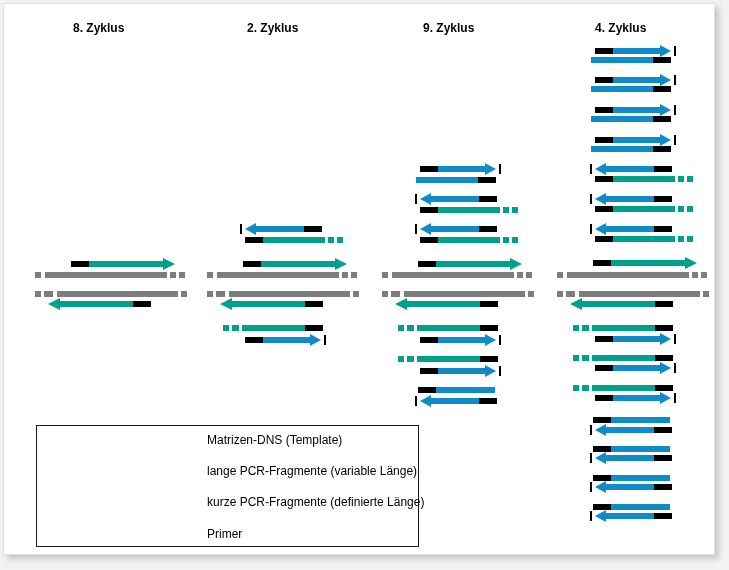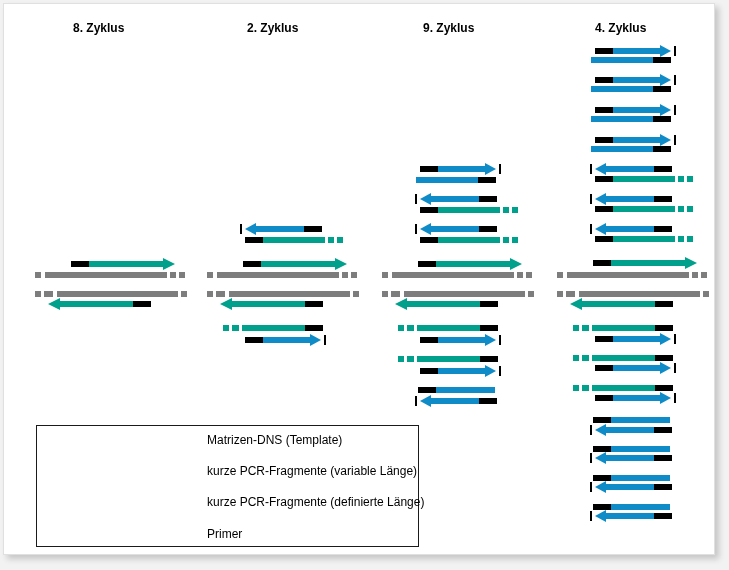--- a/index.html
+++ b/index.html
@@ -495,15 +495,15 @@
       <div class="seg" style="width: 62px; height: 6px; background: rgb(15, 139, 200);"></div>
       <div class="seg" style="width: 18px; height: 6px; background: rgb(0, 0, 0);"></div>
     </div>
     <div class="strand" style="left: 116px; top: 527px;">
       <div class="seg" style="width: 20px; height: 6px; background: rgb(0, 0, 0);"></div>
     </div>
   </div>
 
 <div id="legend-box"></div>
 <div class="legend-label" style="top:433px">Matrizen-DNS (Template)</div>
-<div class="legend-label" style="top:464px">kurze PCR-Fragmente (variable Länge)</div>
+<div class="legend-label" style="top:464px">lange PCR-Fragmente (variable Länge)</div>
 <div class="legend-label" style="top:495px">kurze PCR-Fragmente (definierte Länge)</div>
 <div class="legend-label" style="top:527px">Primer</div>
 
 </body></html>

